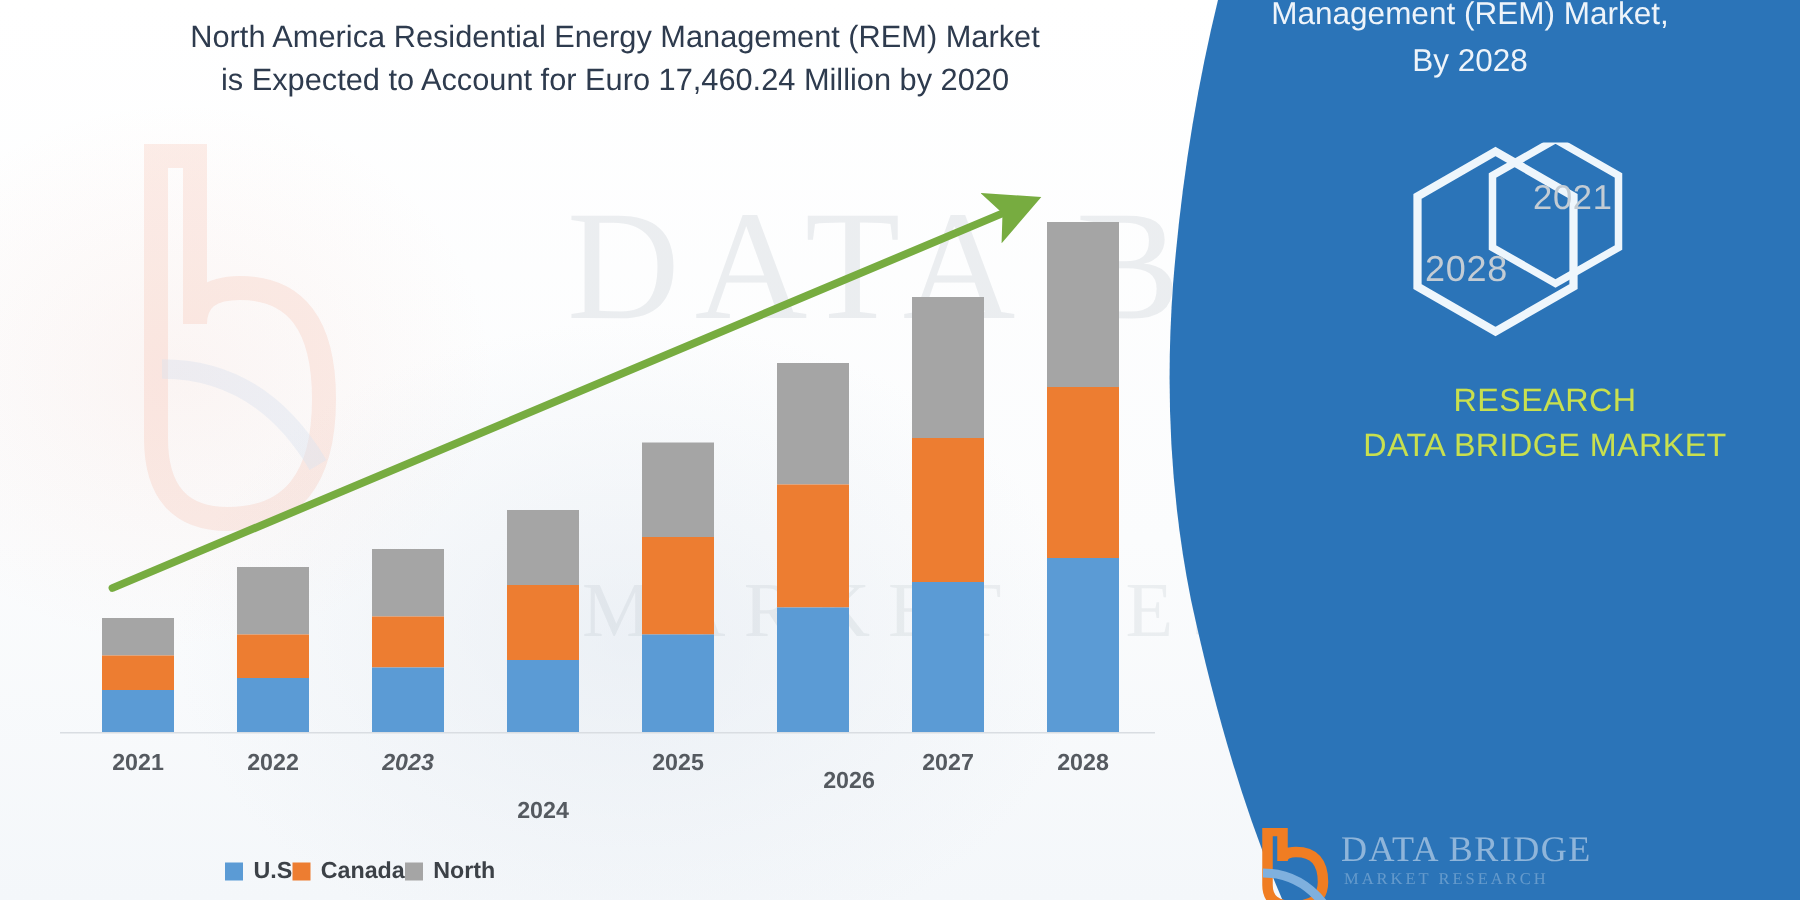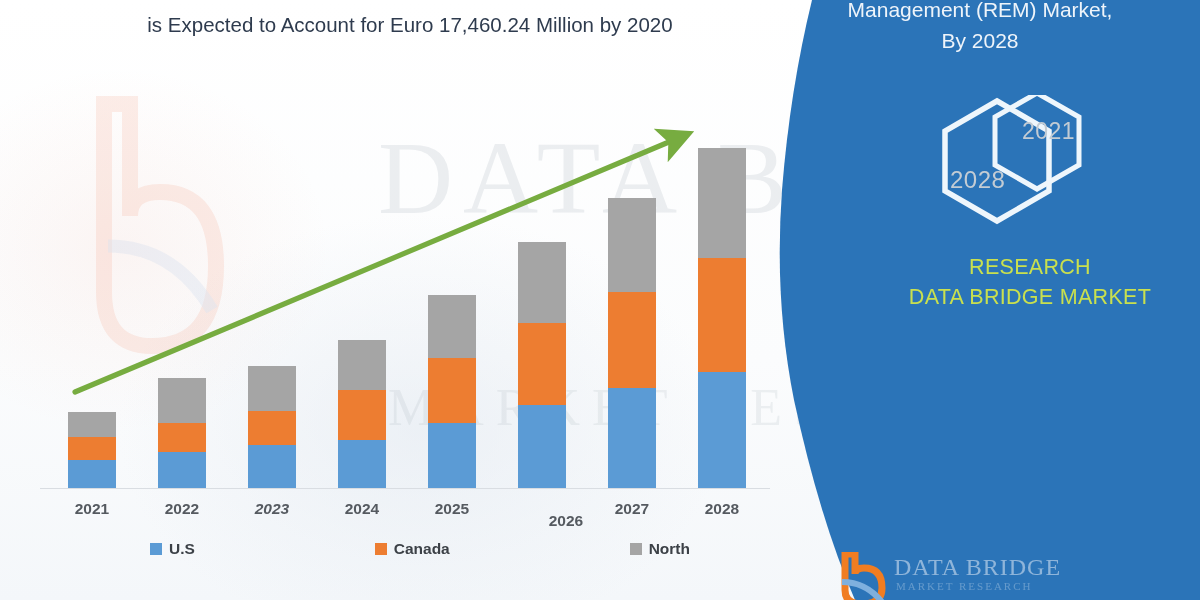--- a/index.html
+++ b/index.html
@@ -67,22 +67,22 @@
     position:absolute; top:500px; width:90px; text-align:center;
     font-size:15.5px; color:#555a60; font-weight:600;
     font-family:"Liberation Sans", sans-serif;
   }
 
   
   .trend { position:absolute; left:0; top:0; width:800px; height:600px; pointer-events:none; }
 
   
   .legend {
-    position:absolute; left:150px; top:540px; width:540px;
-    display:flex; justify-content:space-between; align-items:center;
+    position:absolute; left:150px; top:572px; width:540px;
+    display:flex; justify-content:flex-start; align-items:center;
   }
   .legend-item { display:flex; align-items:center; gap:7px; }
   .legend-swatch { width:12px; height:12px; display:block; }
   .legend-label { font-size:15.5px; color:#3c4147; font-weight:600; }
 
   
   .right-panel { position:absolute; left:760px; top:0; width:440px; height:600px; }
 
   .panel-title {
     position:absolute; left:790px; top:-6px; width:380px;
@@ -134,20 +134,21 @@
 
     <svg class="wm-b" viewBox="0 0 170 270">
       <path d="M26 8 L52 8 L52 120 Q52 96 82 96 Q138 96 138 170 Q138 250 74 250 Q26 250 26 196 Z" fill="none" stroke="rgba(240,150,120,0.55)" stroke-width="16"></path>
       <path d="M30 150 Q96 150 134 214" fill="none" stroke="rgba(150,185,225,0.45)" stroke-width="13"></path>
     </svg>
 
     <div class="wm-text wm-data">DATA BRIDGE</div>
     <div class="wm-text wm-sub">MARKET RESEARCH</div>
 
     <div class="chart-title">
+      <span class="l1">North America Residential Energy Management (REM) Market</span>
       <span class="l2">is Expected to Account for Euro 17,460.24 Million by 2020</span>
     </div>
 
     <div class="plot">
       <div class="baseline"></div>
       <div id="bars">
           <div class="bar" style="left: 68px;">
             <span class="seg mexico" style="height: 25px;"></span>
             <span class="seg canada" style="height: 23px;"></span>
             <span class="seg us" style="height: 28px;"></span>
@@ -185,21 +186,21 @@
           <div class="bar" style="left: 698px;">
             <span class="seg mexico" style="height: 110px;"></span>
             <span class="seg canada" style="height: 114px;"></span>
             <span class="seg us" style="height: 116px;"></span>
           </div>
         </div>
       <div id="xlabels">
           <div class="xlabel" style="left: 47px;">2021</div>
           <div class="xlabel" style="left: 137px;">2022</div>
           <div class="xlabel" style="left: 227px; font-style: italic;">2023</div>
-          <div class="xlabel" style="left: 317px;">2024</div>
+          <div class="xlabel" style="left: 317px; margin-top: 32px;">2024</div>
           <div class="xlabel" style="left: 407px;">2025</div>
           <div class="xlabel" style="left: 521px; margin-top: 12px;">2026</div>
           <div class="xlabel" style="left: 587px;">2027</div>
           <div class="xlabel" style="left: 677px;">2028</div>
         </div>
 
       <svg class="trend" viewBox="0 0 800 600">
         <defs>
           <marker id="ah" markerWidth="7" markerHeight="7" refX="3.2" refY="3.5" orient="auto">
             <path d="M0,0 L7,3.5 L0,7 L1.6,3.5 Z" fill="#77ac40"></path>

